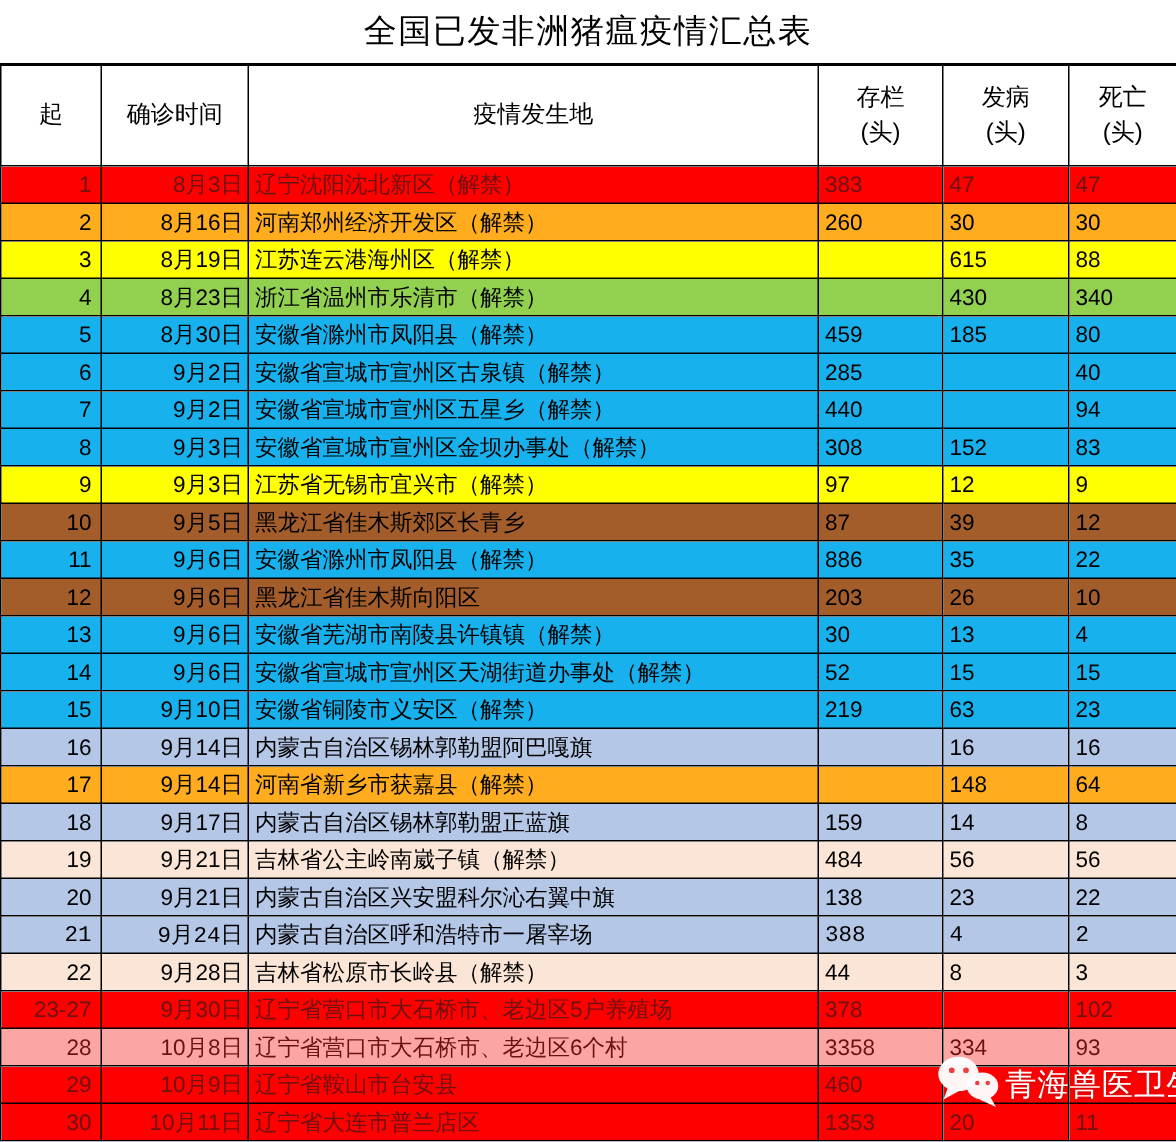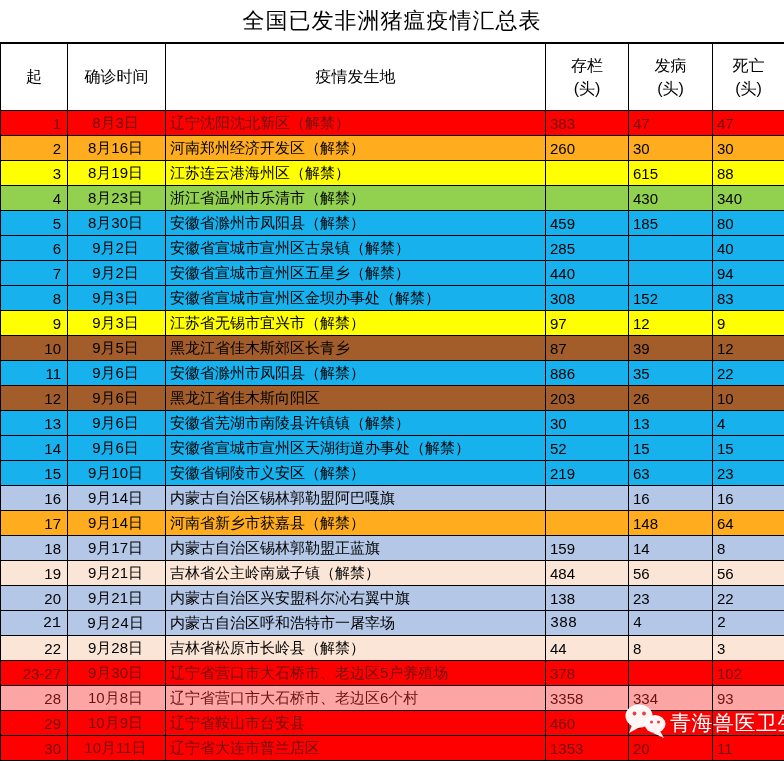--- a/index.html
+++ b/index.html
@@ -18,21 +18,21 @@
   table.epi th, table.epi td{
     border:1px solid #000;overflow:hidden;white-space:nowrap;
   }
   thead th{
     height:64px;background:#ffffff;font-weight:normal;font-size:16px;
     text-align:center;vertical-align:middle;line-height:1.45;
   }
   tbody tr{height:25px;}
   tbody td{font-size:15px;vertical-align:middle;}
   td.c-no{text-align:right;padding-right:6px;}
-  td.c-date{text-align:center;padding-right:3px;}
+  td.c-date{text-align:right;padding-right:3px;}
   td.c-location{text-align:left;padding-left:4px;}
   td.c-stock, td.c-sick, td.c-dead{text-align:left;padding-left:4px;}
   tr.red-text td{color:#6e1111;}
   .watermark{
     position:absolute;left:624px;top:704px;width:180px;height:38px;
     display:flex;align-items:center;z-index:5;pointer-events:none;
   }
   .wm-icon{flex:0 0 auto;margin-right:2px;}
   .wm-text{
     color:#ffffff;font-size:21px;white-space:nowrap;letter-spacing:0.5px;

